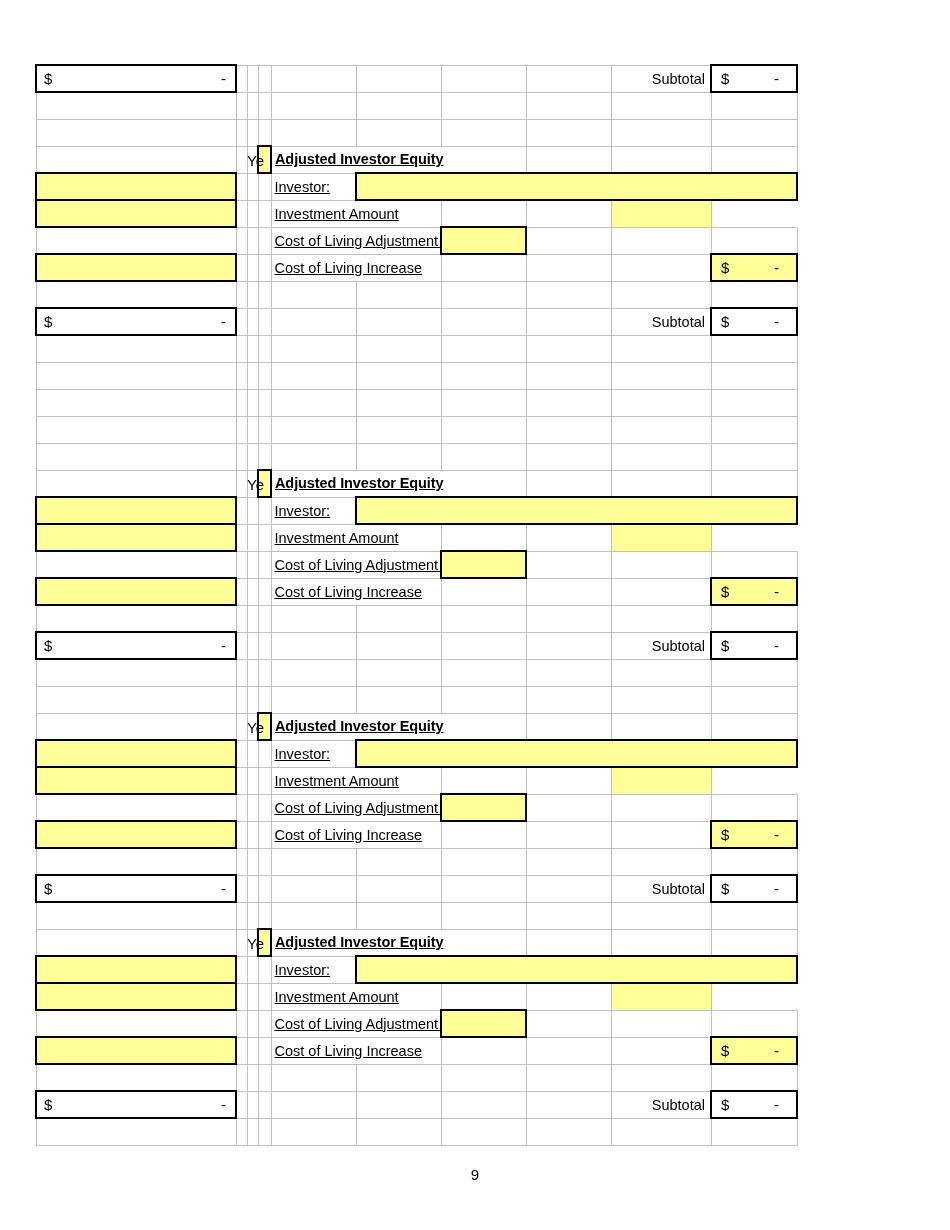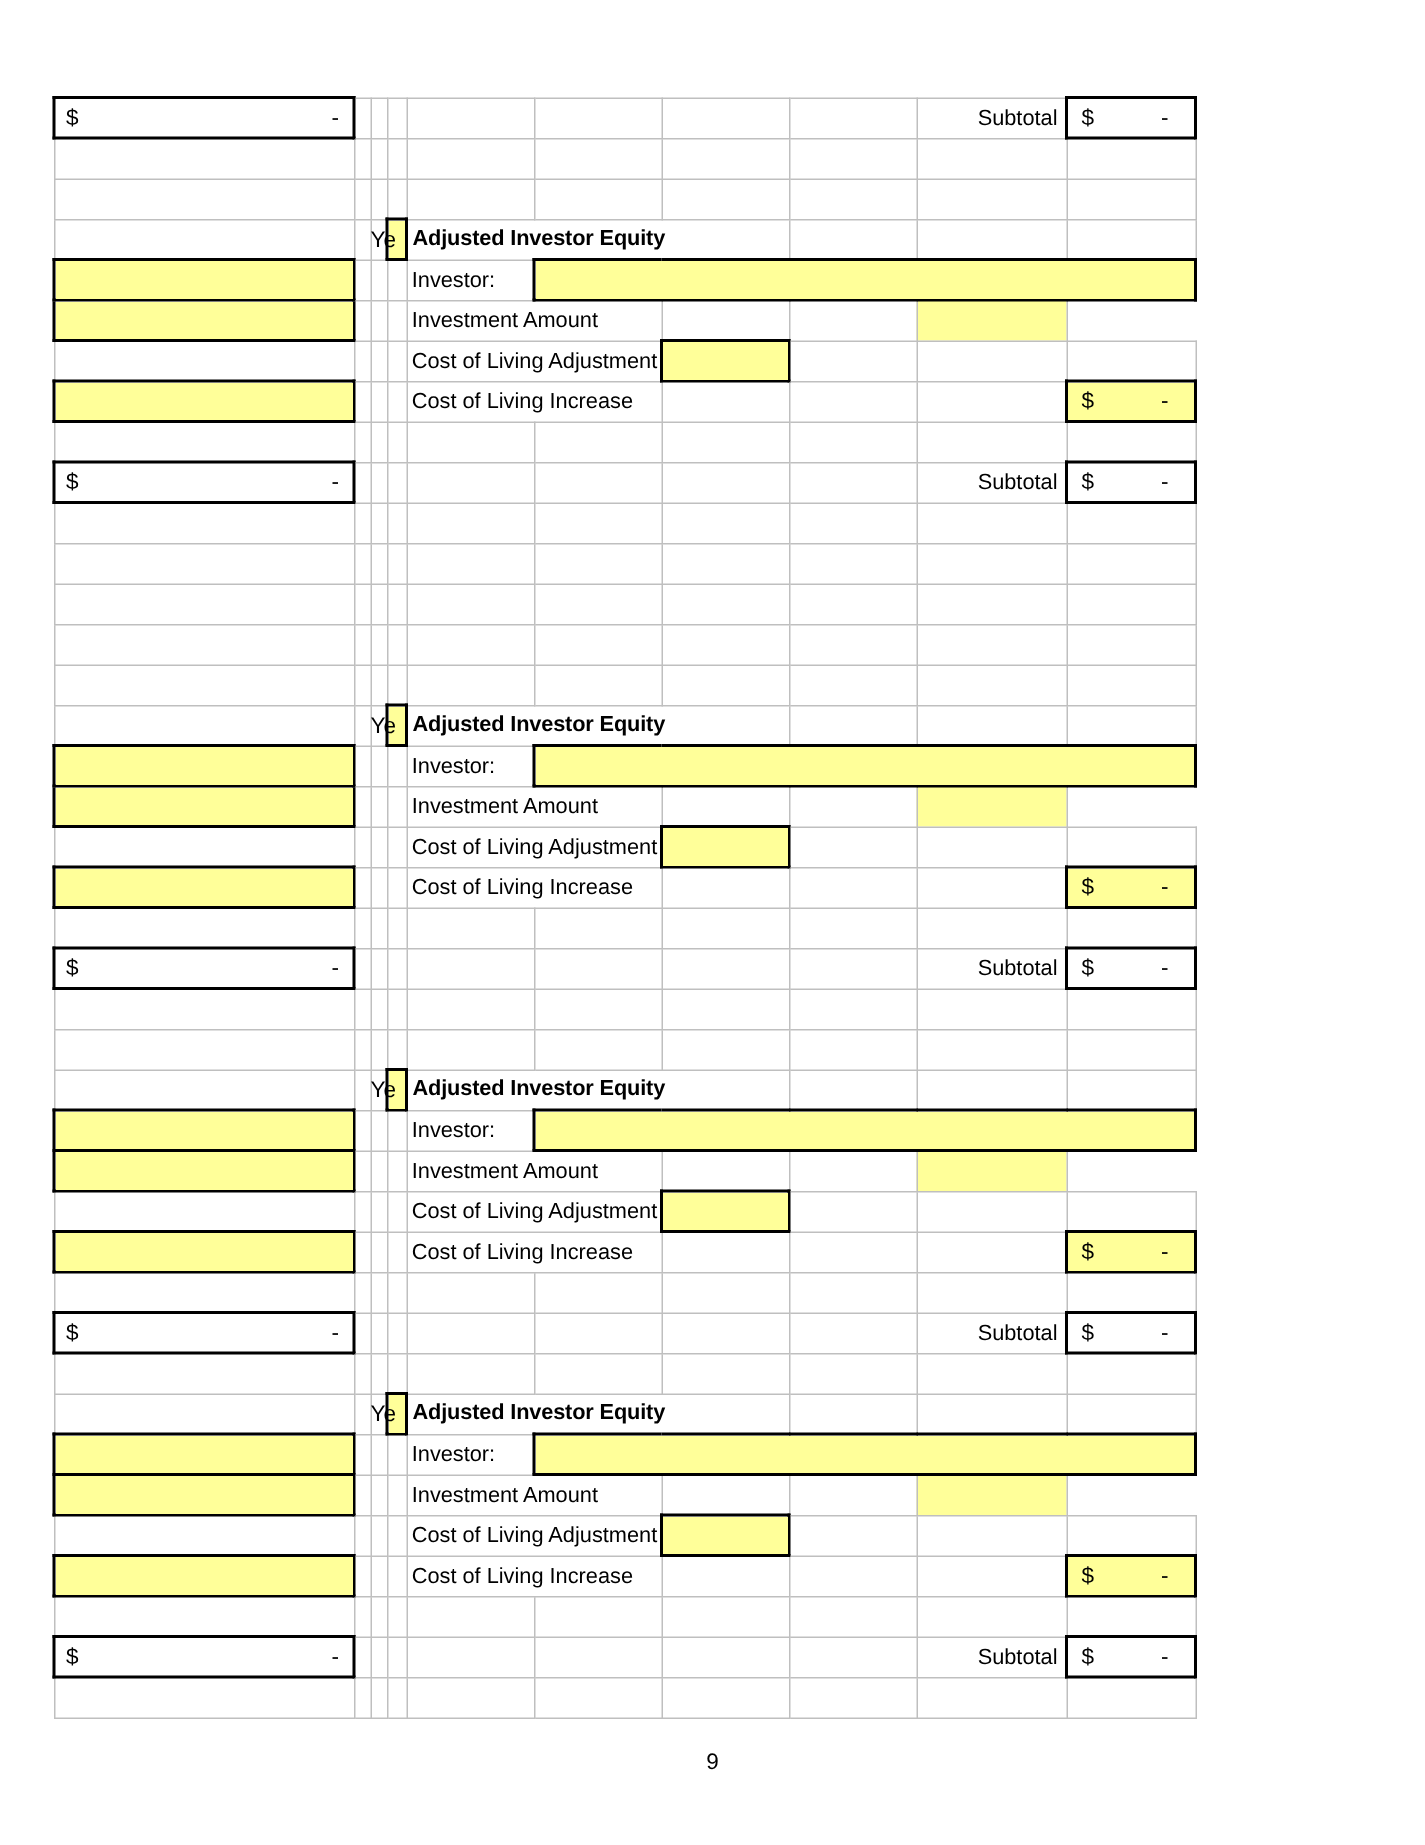--- a/index.html
+++ b/index.html
@@ -37,21 +37,21 @@
     overflow: visible;
     white-space: nowrap;
     box-sizing: border-box;
   }
 
   
   .cA  { width: 200px; }
   .cB  { width: 11px; }
   .cC  { width: 11px; }
   .cD  { width: 13px; }
-  .cE  { width: 85px; }
+  .cE  { width: 85px; text-decoration: underline; }
   .cF  { width: 85px; }
   .cG  { width: 85px; }
   .cH  { width: 85px; }
   .cI  { width: 100px; }
   .cJ  { width: 86px; }
 
   
   .boxed {
     border: 2.5px solid #000 !important;
     position: relative;

